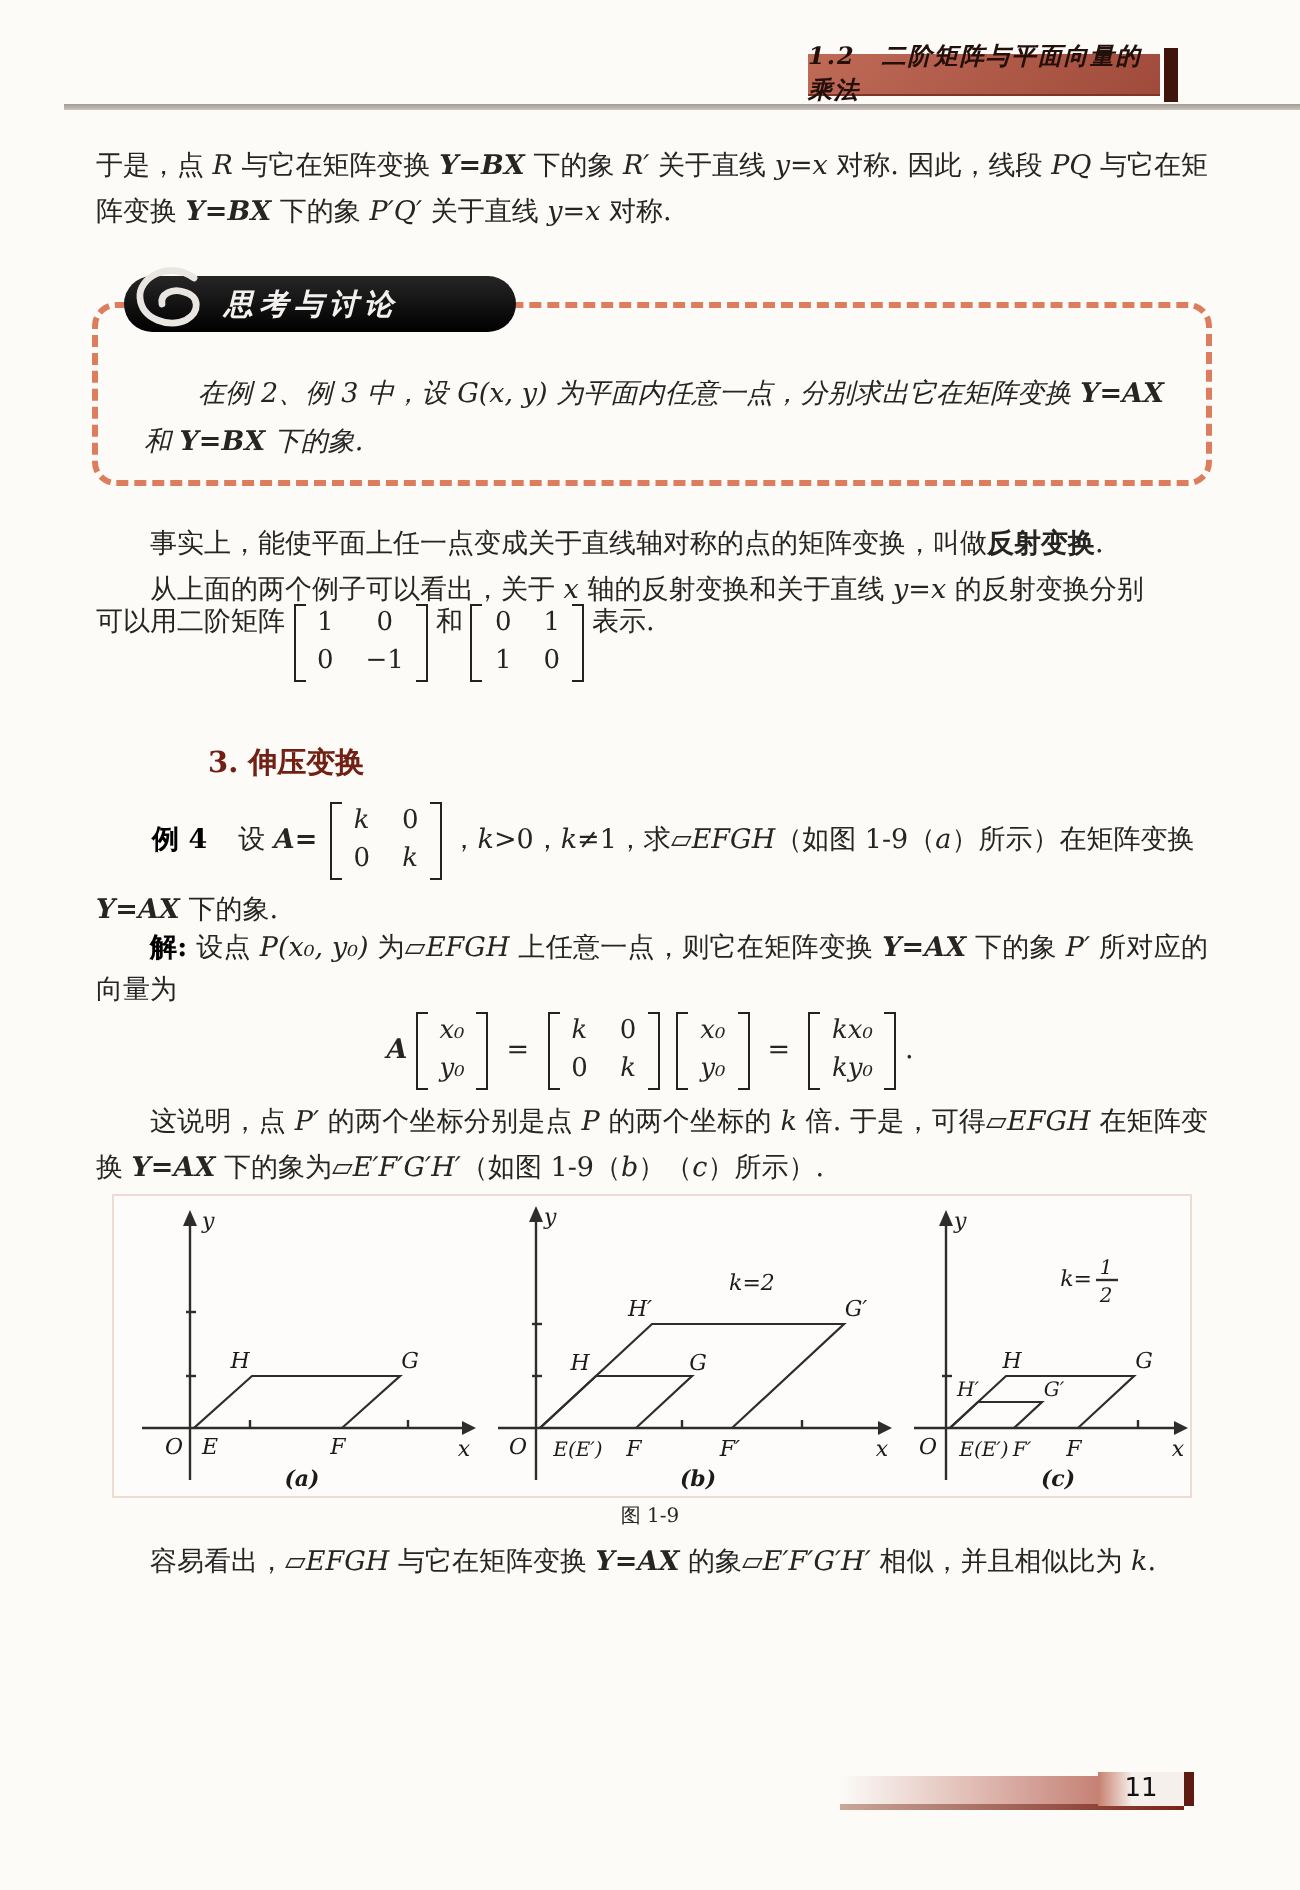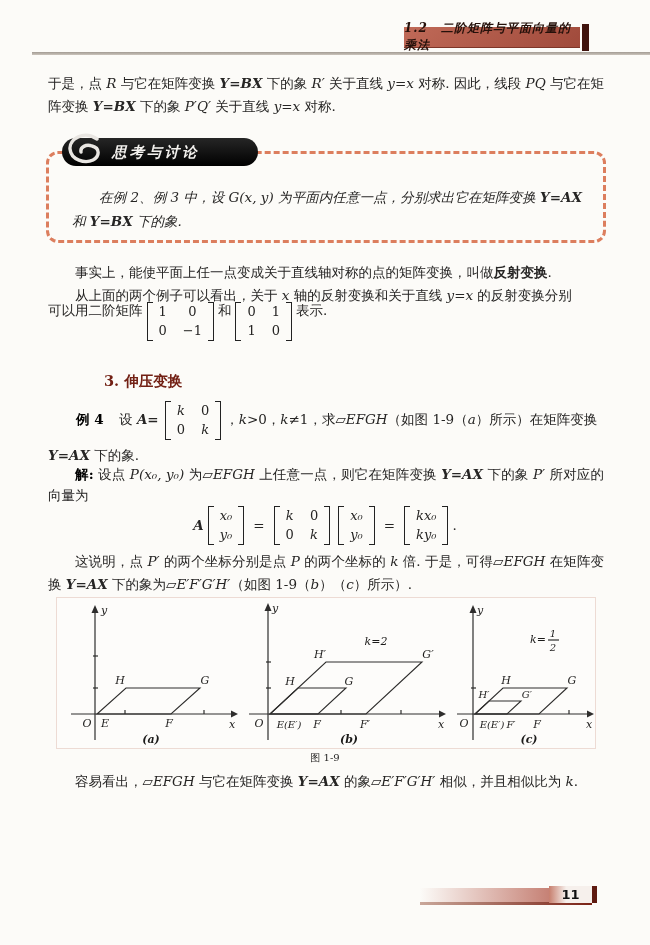--- a/index.html
+++ b/index.html
@@ -92,21 +92,21 @@
   
   .footer-band { left:420px; top:888px; width:172px; height:14px;
     background:linear-gradient(to right, rgba(214,183,175,0), #b4594a); }
   .footer-line { left:420px; top:902px; width:172px; height:3px;
     background:linear-gradient(to right,#c9a79a,#7a2216); }
   .footer-numbox { left:549px; top:886px; width:43px; height:17px;
     background:linear-gradient(to right,#c77f6e,#f6f0ec 40%);
     border-right:5px solid #5f1b11;
     display:flex; align-items:center; justify-content:center; }
   .footer-num { font-family:"DejaVu Sans","Liberation Sans",sans-serif;
-    font-weight:bold; font-size:13px; color:#111; }
+    font-weight:normal; font-size:13px; color:#111; }
 </style>
 </head>
 <body>
 
 <div id="page">
 
   <div class="abs hdr-badge">
     <span>1.2　二阶矩阵与平面向量的乘法</span>
   </div>
   <div class="abs hdr-vbar"></div>

